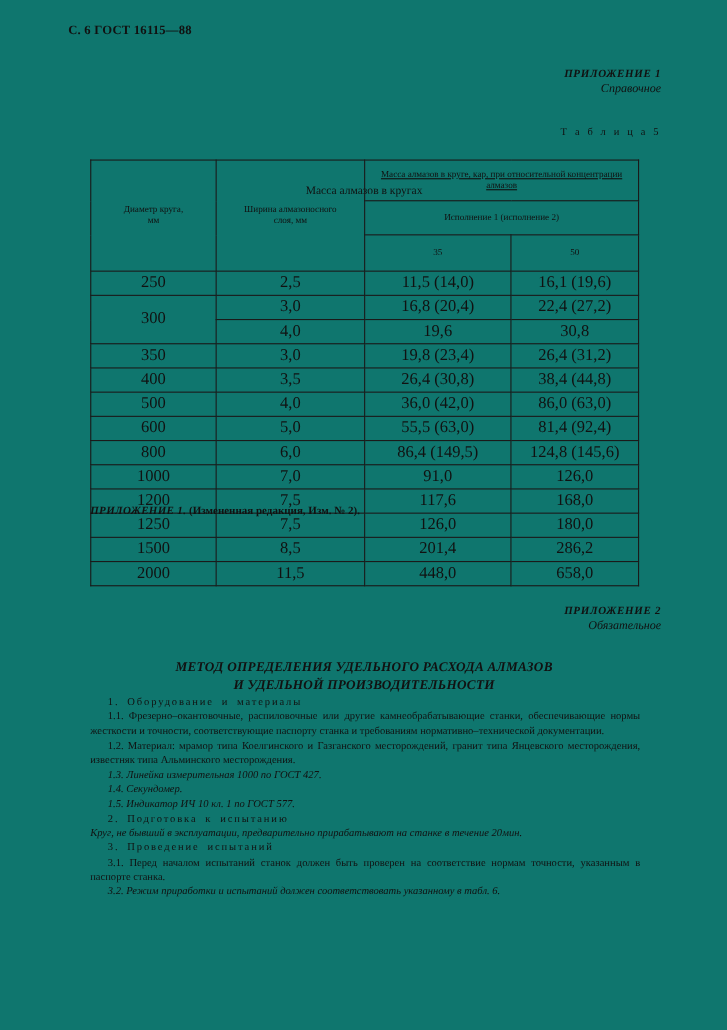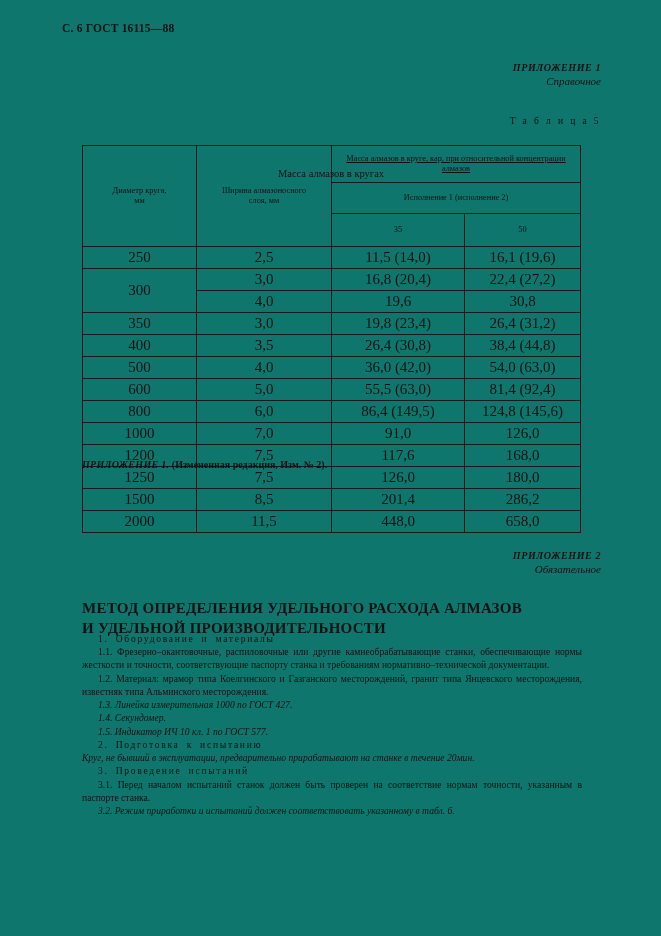--- a/index.html
+++ b/index.html
@@ -118,25 +118,26 @@
     letter-spacing: 0.3px;
     text-align: right;
   }
 
   
   .section-title {
     position: absolute;
     left: 82px;
     top: 598px;
     width: 498px;
-    text-align: left;
-    font-size: 15px;
+    text-align: center;
+    font-size: 12px;
     font-weight: bold;
     line-height: 1.35;
     letter-spacing: 0.25px;
+    font-style: italic;
   }
 
   
   .body {
     position: absolute;
     left: 82px;
     top: 632px;
     width: 500px;
     font-size: 9.6px;
     line-height: 1.38;
@@ -223,21 +224,21 @@
       <tr>
         <td class="dcell">400</td>
         <td class="dcell">3,5</td>
         <td class="dcell">26,4 (30,8)</td>
         <td class="dcell">38,4 (44,8)</td>
       </tr>
       <tr>
         <td class="dcell">500</td>
         <td class="dcell">4,0</td>
         <td class="dcell">36,0 (42,0)</td>
-        <td class="dcell">54,0 (63,0)</td>
+        <td class="dcell">86,0 (63,0)</td>
       </tr>
       <tr class="thick-top">
         <td class="dcell">600</td>
         <td class="dcell">5,0</td>
         <td class="dcell">55,5 (63,0)</td>
         <td class="dcell">81,4 (92,4)</td>
       </tr>
       <tr>
         <td class="dcell">800</td>
         <td class="dcell">6,0</td>

